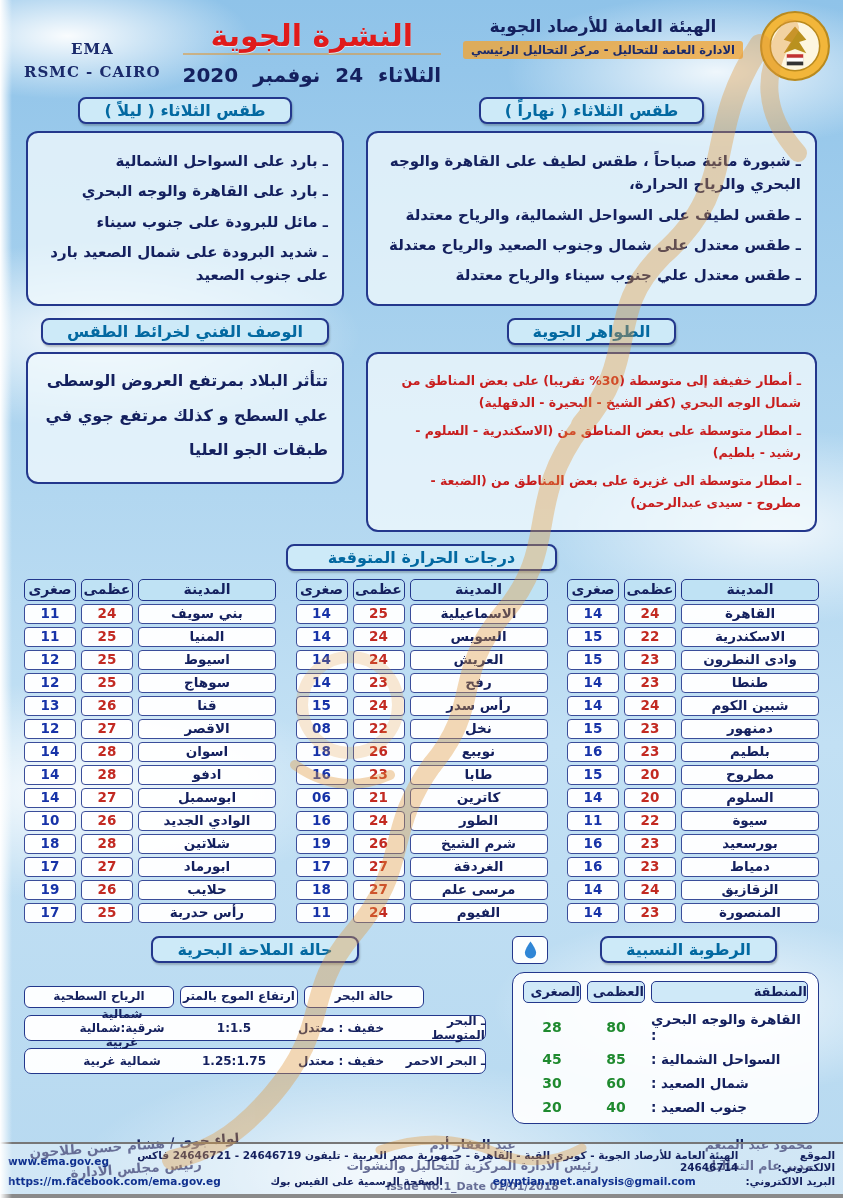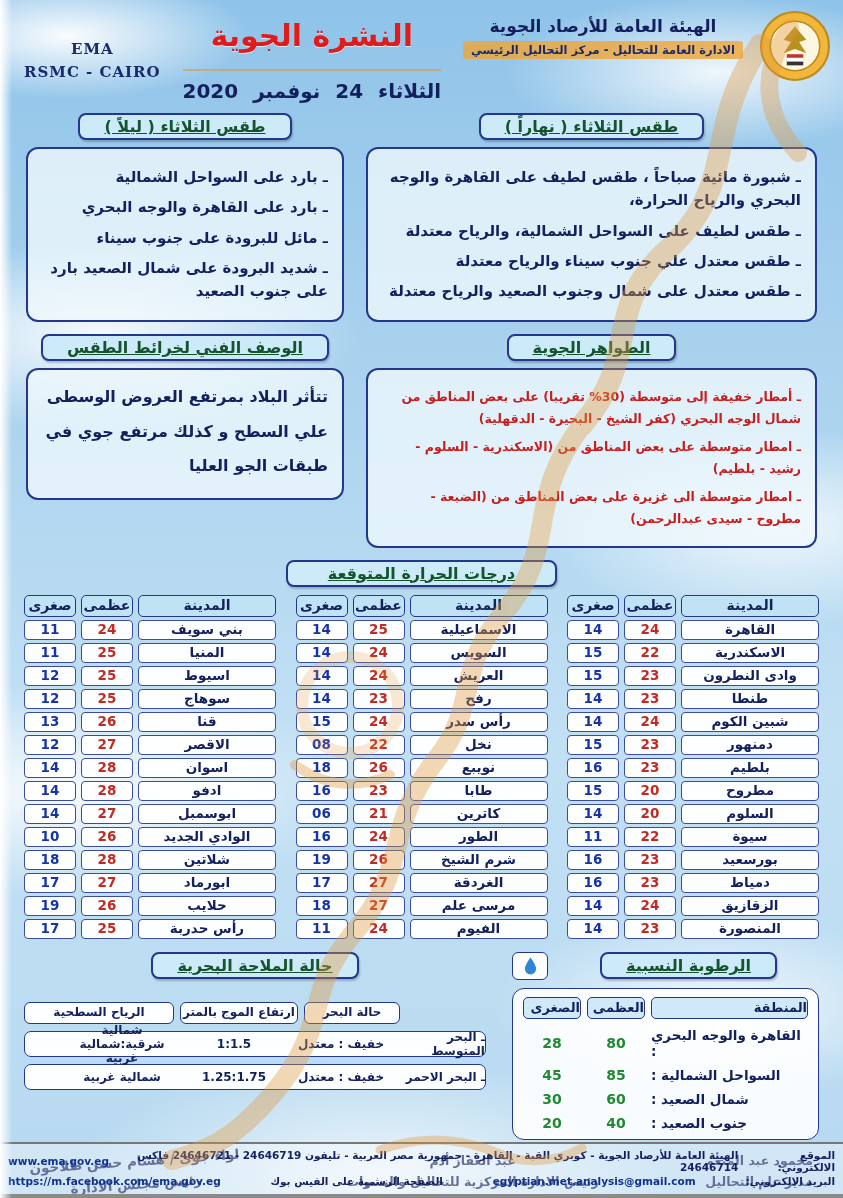--- a/index.html
+++ b/index.html
@@ -18,34 +18,34 @@
       radial-gradient(ellipse 320px 130px at 85% 84%, rgba(255,255,255,.8), rgba(255,255,255,0) 70%),
       radial-gradient(ellipse 420px 160px at 45% 98%, rgba(255,255,255,.75), rgba(255,255,255,0) 72%),
       linear-gradient(180deg,#8fc3e9 0%,#a9d2ee 30%,#c2e0f4 62%,#b7d9f0 100%);
   }
   .page { position:relative; z-index:1; width:100%; height:100%; }
 
   
   .header { display:flex; justify-content:space-between; padding:10px 12px 0 24px; }
   .hdr-left { margin-top:28px; font-family:"DejaVu Serif", serif; font-weight:bold; font-size:15px; color:#1a2a6b; text-align:center; letter-spacing:1px; line-height:1.5; }
   .hdr-center { margin-top:8px; text-align:center; }
-  .main-title { font-size:30px; font-weight:bold; color:#e01b1b; direction:rtl; text-shadow:0 1px 0 rgba(255,255,255,.6); border-bottom:2px solid rgba(224,150,50,.55); padding-bottom:16px; }
+  .main-title { font-size:30px; font-weight:bold; color:#e01b1b; direction:rtl; text-shadow:0 1px 0 rgba(255,255,255,.6); border-bottom:2px solid rgba(224,150,50,.55); padding-bottom:0; }
   .main-date { margin-top:8px; font-size:20px; font-weight:bold; color:#14205e; direction:rtl; word-spacing:8px; }
   .hdr-right { display:flex; align-items:flex-start; gap:16px; }
   .hdr-right-text { text-align:center; margin-top:6px; }
   .authority { font-size:17px; font-weight:bold; color:#14205e; direction:rtl; }
   .department { margin-top:5px; font-size:11.5px; font-weight:bold; color:#1a2a6b; direction:rtl; background:rgba(240,165,55,.8); padding:2px 8px; border-radius:3px; display:inline-block; }
   .logo { width:72px; height:72px; flex:0 0 72px; }
 
   
   .pill {
     display:block; width:fit-content; margin:0 auto;
     background:#cdeaf8; border:2px solid #23378c; border-radius:8px;
-    padding:2px 24px; font-weight:bold; font-size:16px; color:#14532d;
-    direction:rtl; box-shadow:1px 2px 2px rgba(0,0,0,.22); text-align:center;text-decoration:underline;
+    padding:2px 24px; font-weight:bold; font-size:16px; color:#0369a1;
+    direction:rtl; box-shadow:1px 2px 2px rgba(0,0,0,.22); text-align:center;
   }
   .box {
     background:rgba(240,248,253,.78); border:2px solid #23378c; border-radius:12px;
     margin-top:7px; padding:10px 14px; direction:rtl; text-align:right;
   }
 
   
   .weather-row { display:flex; gap:22px; padding:0 26px; margin-top:10px; align-items:flex-start; }
   .panel.night { flex:0 0 318px; }
   .panel.day { flex:1; }
@@ -72,21 +72,21 @@
   .cell.min { width:52px; color:#1733a8; }
   .cell.max { width:52px; color:#c22a22; }
   .cell.city { flex:1; color:#14205e; direction:rtl; }
 
   
   .bottom-row { display:flex; gap:26px; padding:0 24px; margin-top:10px; align-items:flex-start; }
   .marine { width:462px; }
   .humidity { flex:1; }
   .m-head { display:flex; gap:6px; margin-top:23px; }
   .m-hcell { background:rgba(255,255,255,.95); border:1.5px solid #23378c; border-radius:6px; height:22px; line-height:19px; font-size:12px; font-weight:bold; text-align:center; color:#14205e; direction:rtl; }
-  .m-hcell.wind { width:150px; } .m-hcell.wave { width:118px; } .m-hcell.state { width:96px; }
+  .m-hcell.wind { width:150px; } .m-hcell.wave { width:118px; } .m-hcell.state { width:120px; }
   .m-spacer { flex:1; }
   .m-row { display:flex; background:rgba(255,255,255,.96); border:1.6px solid #23378c; border-radius:7px; height:26px; align-items:center; margin-top:7px; font-size:12px; font-weight:bold; color:#14205e; }
   .m-cell { text-align:center; direction:rtl; }
   .m-cell.wind { width:150px;padding-left:44px; } .m-cell.wave { width:118px; direction:ltr; } .m-cell.state { width:96px; }
   .m-cell.sea { flex:1; text-align:right; padding-left:6px; }
   .hum-title-row { display:flex; gap:10px; align-items:center; justify-content:center; }
   .drop-box { background:rgba(255,255,255,.95); border:1.5px solid #23378c; border-radius:6px; width:36px; height:28px; display:flex; align-items:center; justify-content:center; }
   .hum-box { background:rgba(255,255,255,.9); border:1.8px solid #23378c; border-radius:12px; margin-top:8px; padding:8px 10px; }
   .hum-head { display:flex; gap:6px; }
   .hh { background:#cfe9f8; border:1.4px solid #23378c; border-radius:5px; height:22px; line-height:19px; font-size:13px; font-weight:bold; color:#14205e; text-align:right; direction:rtl; }
@@ -152,22 +152,22 @@
           <div class="w-item">ـ مائل للبرودة  على جنوب سيناء</div>
           <div class="w-item">ـ شديد البرودة على شمال الصعيد بارد على جنوب الصعيد</div>
         </div>
     </section>
     <section class="panel day">
       <div class="pill">طقس الثلاثاء  ( نهاراً )</div>
       <div class="box">
 
       <div class="w-item">ـ شبورة مائية صباحاً ، طقس لطيف على القاهرة والوجه البحري والرياح الحرارة،</div>
           <div class="w-item">ـ طقس لطيف على السواحل الشمالية، والرياح معتدلة</div>
+          <div class="w-item">ـ طقس معتدل على شمال  وجنوب الصعيد  والرياح معتدلة</div>
           <div class="w-item">ـ طقس معتدل علي جنوب سيناء  والرياح معتدلة</div>
-          <div class="w-item">ـ طقس معتدل على شمال  وجنوب الصعيد  والرياح معتدلة</div>
         </div>
     </section>
   </div>
 
   <div class="desc-row">
     <section class="panel desc">
       <div class="pill">الوصف الفني لخرائط الطقس</div>
       <div class="box">تتأثر البلاد  بمرتفع العروض الوسطى علي السطح و كذلك مرتفع جوي في طبقات الجو العليا</div>
     </section>
     <section class="panel phen">

